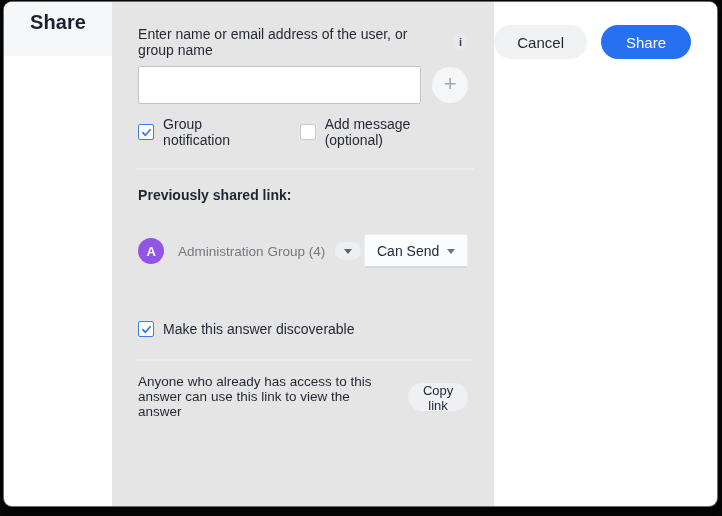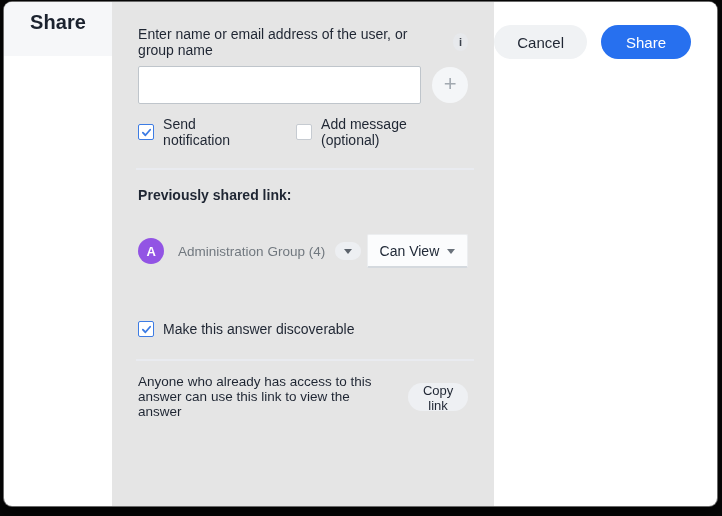--- a/index.html
+++ b/index.html
@@ -122,39 +122,39 @@
         <span>+</span>
       </button>
     </div>
 
     <div class="checkbox-row">
       <span class="checkbox checked">
         <svg width="11" height="11" viewBox="0 0 12 12">
           <path d="M2 6.2l2.8 2.8L10 3" stroke="#3d7ce4" stroke-width="2" fill="none" stroke-linecap="round" stroke-linejoin="round"></path>
         </svg>
       </span>
-      <span class="checkbox-label">Send notification</span>
+      <span class="checkbox-label">Group notification</span>
       <span class="gap28"></span>
       <span class="checkbox unchecked"></span>
       <span class="checkbox-label">Add message (optional)</span>
     </div>
 
     <div class="divider divider-1"></div>
 
     <div class="prev-label">Previously shared link:</div>
 
     <div class="shared-row">
       <span class="avatar">A</span>
       <span class="shared-name">Administration Group (4)</span>
       <button class="expand-pill">
         <span class="caret-down"></span>
       </button>
       <span class="spacer"></span>
       <button class="permission-btn">
-        <span>Can View</span>
+        <span>Can Send</span>
         <span class="caret-down"></span>
       </button>
     </div>
 
     <div class="checkbox-row discover-row">
       <span class="checkbox checked">
         <svg width="11" height="11" viewBox="0 0 12 12">
           <path d="M2 6.2l2.8 2.8L10 3" stroke="#3d7ce4" stroke-width="2" fill="none" stroke-linecap="round" stroke-linejoin="round"></path>
         </svg>
       </span>

